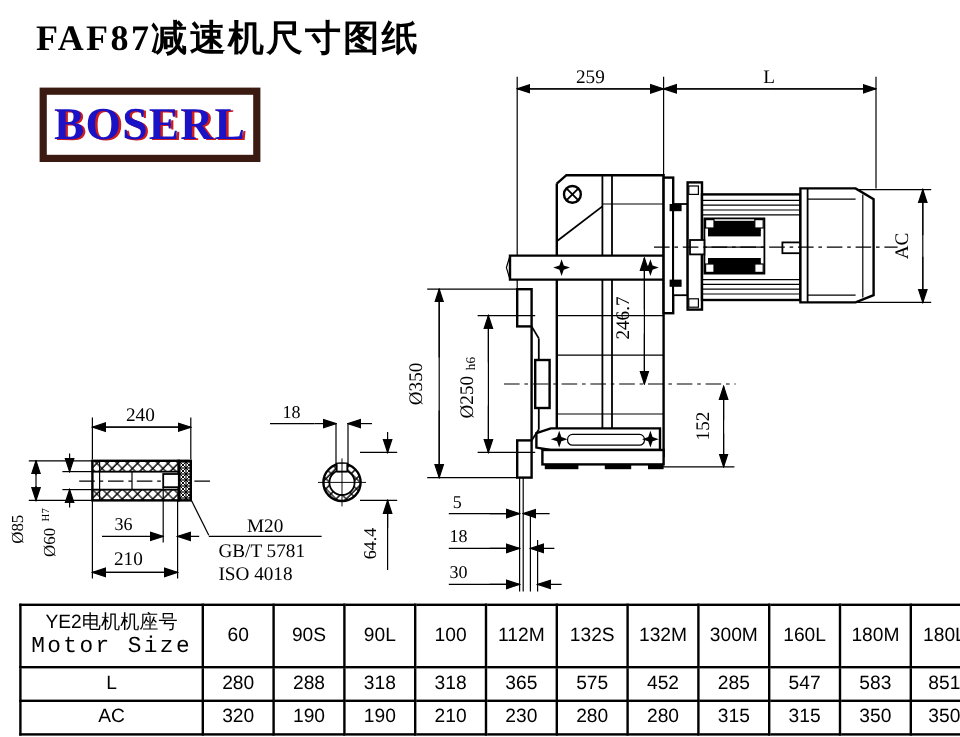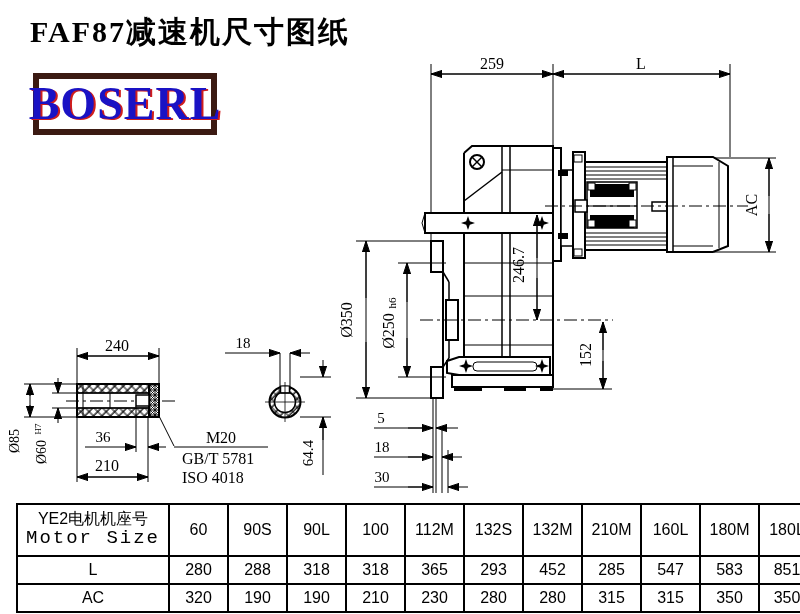--- a/index.html
+++ b/index.html
@@ -2,21 +2,21 @@
 <html><head>
 <meta charset="utf-8">
 <style>
   html,body{margin:0;padding:0;background:#fff;}
   .stage{position:relative;width:800px;height:614px;background:#fff;overflow:hidden;
          font-family:"Liberation Sans",sans-serif;}
   .title{position:absolute;left:30px;top:12px;font-size:30px;font-weight:bold;color:#000;
          font-family:"Liberation Serif","DejaVu Serif",serif;letter-spacing:2px;white-space:nowrap;}
   .logo{position:absolute;left:33px;top:73px;width:172px;height:50px;border:6px solid #3b1a12;
         background:#fff;display:flex;align-items:center;justify-content:center;}
-  .logo span{font-family:"Liberation Serif","DejaVu Serif",serif;font-weight:bold;font-size:46px;
+  .logo span{font-family:"Liberation Serif","DejaVu Serif",serif;font-weight:bold;font-size:38px;
         color:#1a12c4;text-shadow:2px 1px 0 #cf1d1d;letter-spacing:1px;line-height:1;}
   svg{position:absolute;left:0;top:0;}
   svg line,svg path,svg rect,svg circle,svg polygon,svg polyline{stroke:#000;}
   .s2{stroke-width:2;} .s15{stroke-width:1.5;} .s1{stroke-width:1;} .thin{stroke-width:0.8;}
   .nf{fill:none;} .fw{fill:#fff;} .fb{fill:#000;stroke:none;}
   .cl{stroke-width:1;stroke-dasharray:13 4 3 4;fill:none;}
   .ae{marker-end:url(#ar);}
   svg text{fill:#000;stroke:none;font-family:"Liberation Serif","DejaVu Serif",serif;}
   .t16{font-size:16px;} .t15{font-size:15px;} .t14{font-size:14px;} .t11{font-size:11px;} .t9{font-size:9px;}
   .dimtable{position:absolute;left:0;top:503px;width:800px;height:110px;border-collapse:collapse;
@@ -311,33 +311,33 @@
         <div class="hcn">YE2电机机座号</div>
         <div class="hen">Motor Size</div>
       </td>
       <td>60</td>
       <td>90S</td>
       <td>90L</td>
       <td>100</td>
       <td>112M</td>
       <td>132S</td>
       <td>132M</td>
-      <td>210M</td>
+      <td>300M</td>
       <td>160L</td>
       <td>180M</td>
       <td>180L</td>
     </tr>
     <tr style="height:23px">
       <td>L</td>
       <td>280</td>
       <td>288</td>
       <td>318</td>
       <td>318</td>
       <td>365</td>
-      <td>293</td>
+      <td>575</td>
       <td>452</td>
       <td>285</td>
       <td>547</td>
       <td>583</td>
       <td>851</td>
     </tr>
     <tr style="height:23px">
       <td>AC</td>
       <td>320</td>
       <td>190</td>

